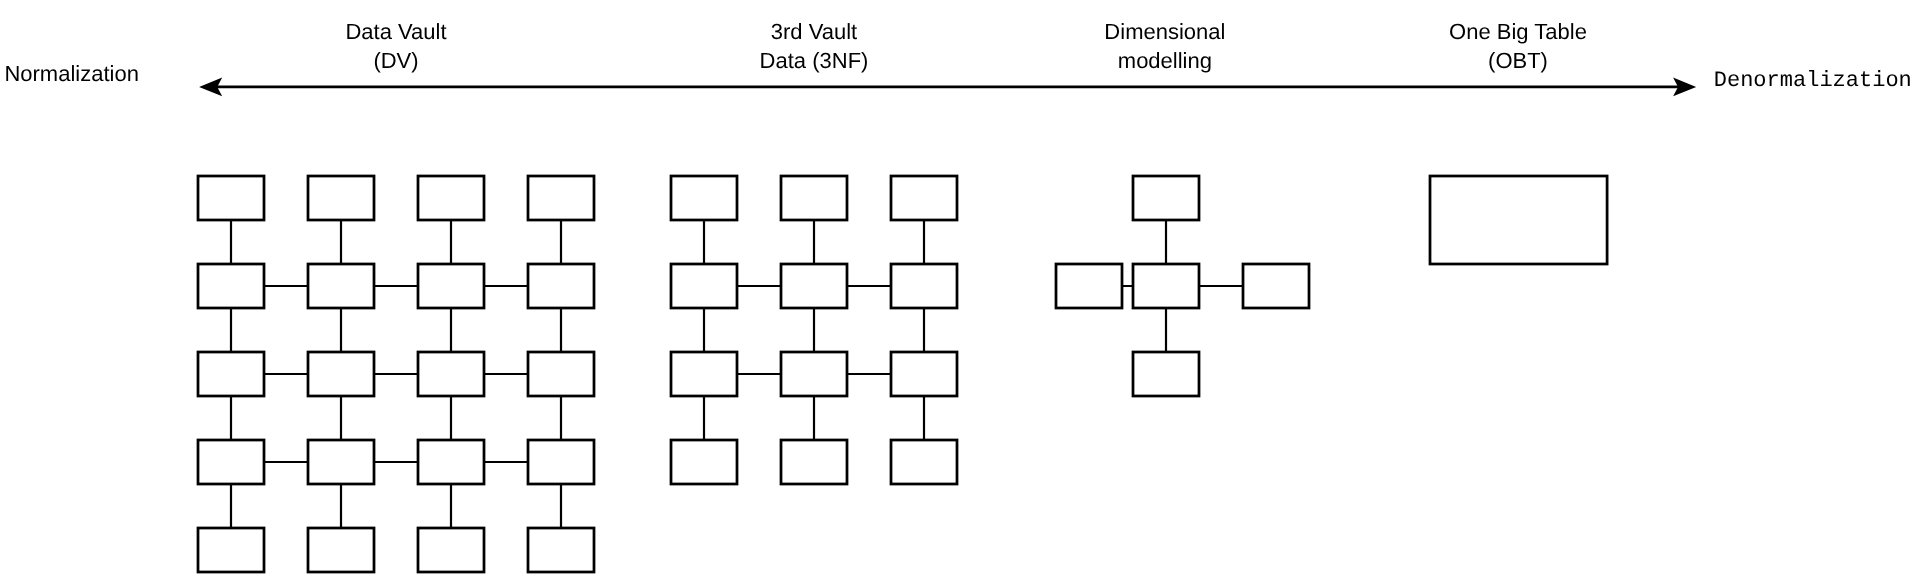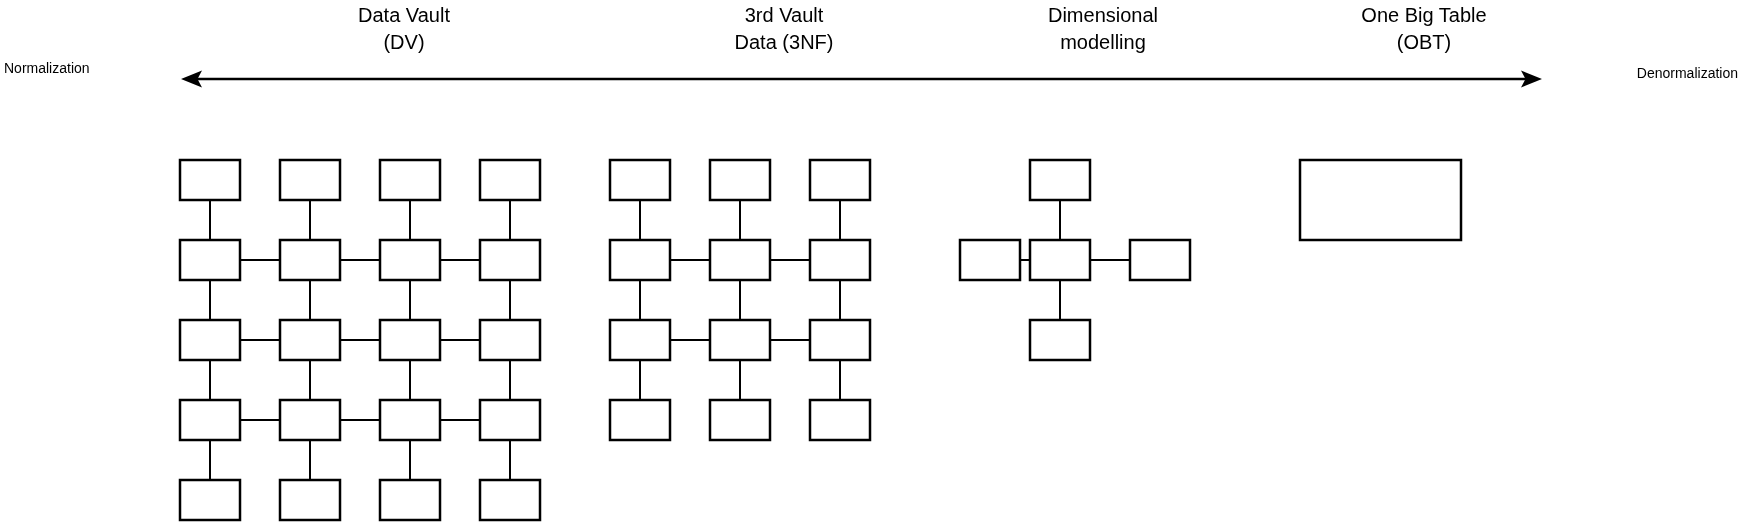--- a/index.html
+++ b/index.html
@@ -12,36 +12,35 @@
     color: #000000;
     overflow: hidden;
   }
   #diagram-svg {
     position: absolute;
     left: 0; top: 0;
     width: 1742px; height: 524px;
   }
   .side-label {
     position: absolute;
-    font-size: 14px;
+    font-size: 20px;
     line-height: 27px;
     white-space: nowrap;
     text-align: right;
   }
   .side-label.left  { left: 4px;  top: 55px; }
-  .side-label.right { right: 4px; top: 60px; }
+  .side-label.right { right: 4px; top: 60px; font-family: Liberation Mono, monospace; }
   .cat-label {
     position: absolute;
-    top: 2px;
+    top: 16px;
     transform: translateX(-50%);
     font-size: 20px;
     line-height: 27px;
     text-align: center;
     white-space: nowrap;
-    margin-left: 44px;
   }
 </style>
 </head>
 <body>
 
 <div class="canvas">
 
   <svg id="diagram-svg" xmlns="http://www.w3.org/2000/svg" viewBox="0 0 1742 524">
       <line x1="210" y1="200" x2="210" y2="240" stroke="#000000" stroke-width="2"></line>
       <line x1="210" y1="280" x2="210" y2="320" stroke="#000000" stroke-width="2"></line>

